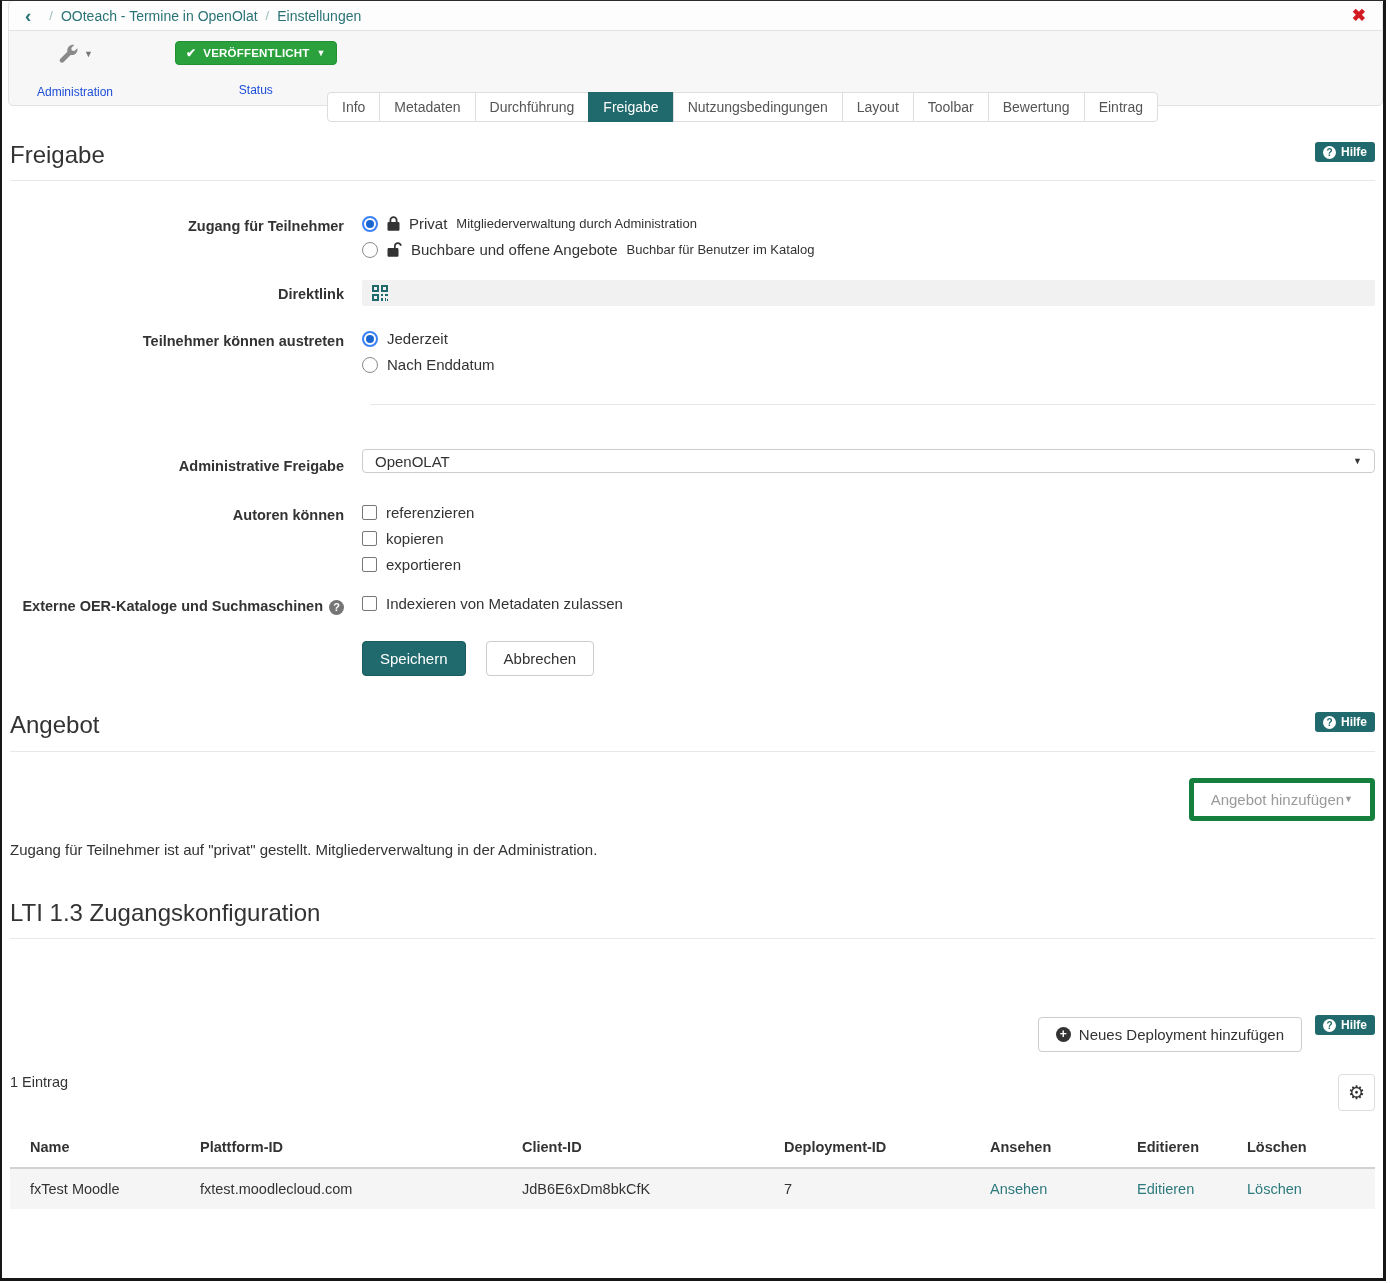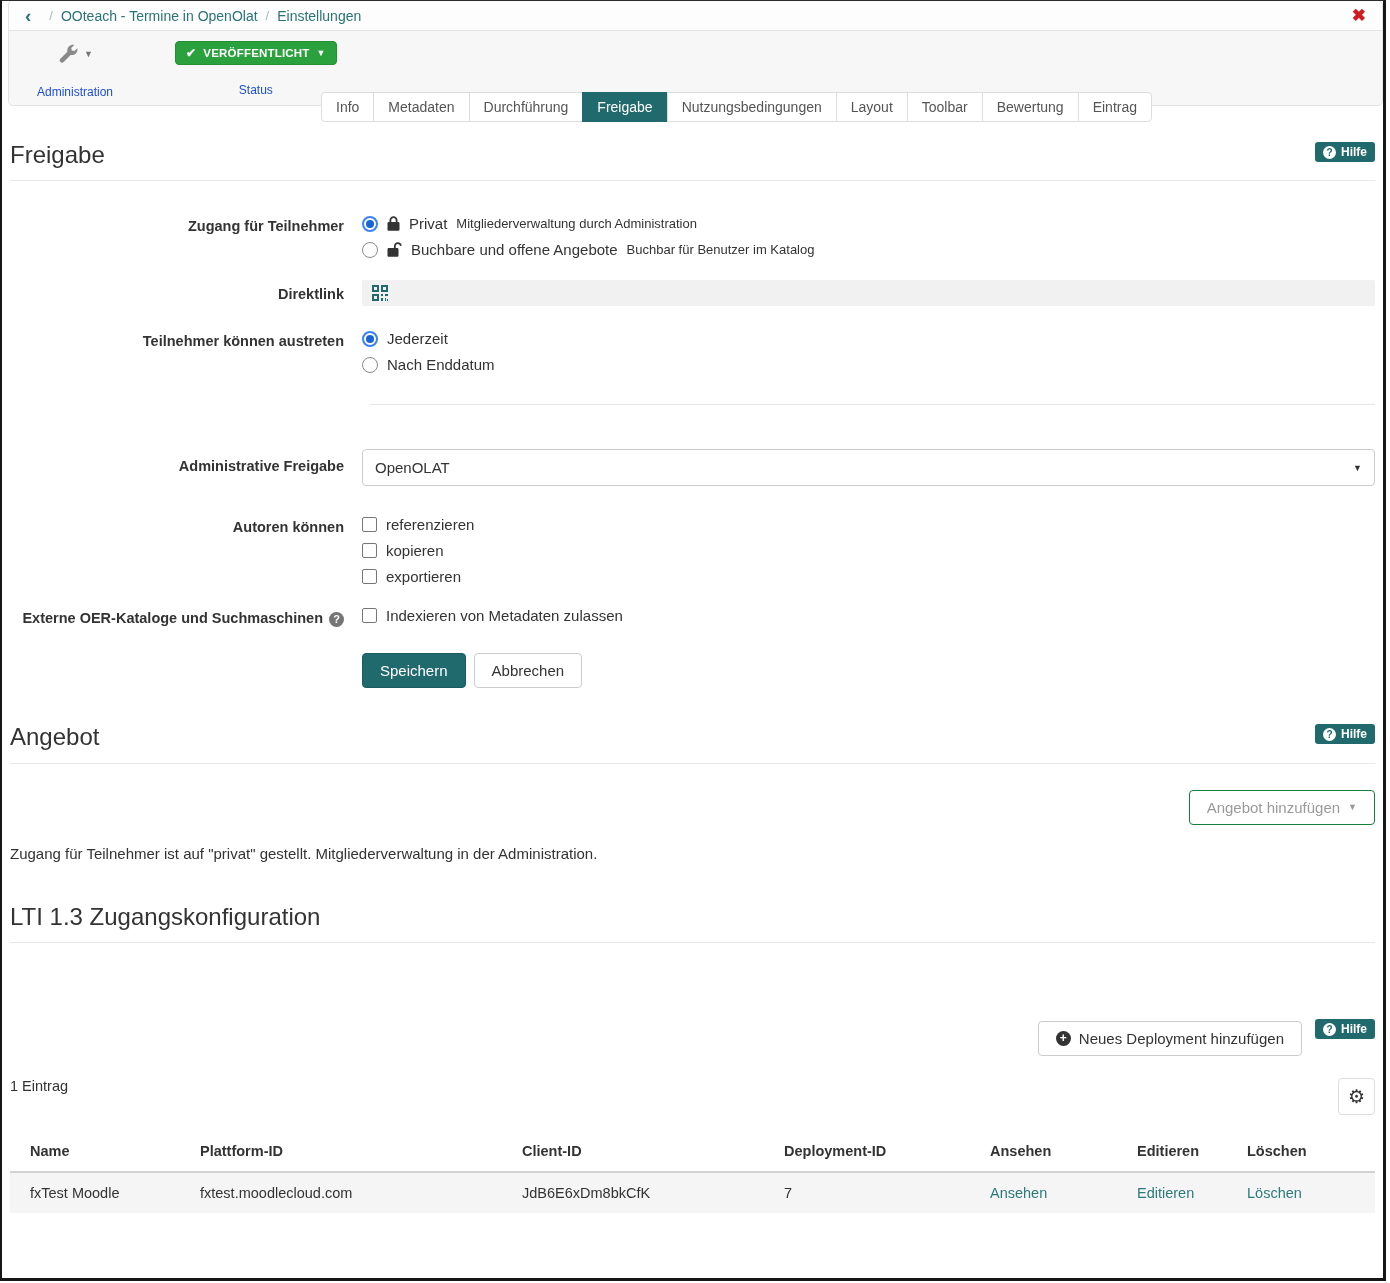--- a/index.html
+++ b/index.html
@@ -29,21 +29,21 @@
   .toollabel { font-size:12px; color:#1d4ed8; margin-top:18px; }
   .statusbadge { display:inline-flex; align-items:center; gap:7px; background:#2aa13c;
                  border:1px solid #239033; color:#fff; font-weight:bold; font-size:11.5px;
                  letter-spacing:.2px; border-radius:4px; padding:4px 10px; }
   .statusbadge .caret { color:#fff; }
   .statusbadge .chk { font-size:12px; }
 
   .tabs { position:absolute; left:310px; top:91px; display:flex; z-index:5; }
   .tab { background:#fff; border:1px solid #ddd; margin-left:-1px; padding:6px 14px;
          font-size:14px; color:#555; cursor:pointer; white-space:nowrap; }
-  .tab:first-child { border-radius:4px 0 0 4px; margin-left:2px; }
+  .tab:first-child { border-radius:4px 0 0 4px; margin-left:8px; }
   .tab:last-child  { border-radius:0 4px 4px 0; }
   .tab.active { background:#20696c; border-color:#20696c; color:#fff; }
 
   
   .content { padding:0 8px 0 10px; width:1383px; }
   .section-head { display:flex; justify-content:space-between; align-items:flex-start;
                   border-bottom:1px solid #e8e8e8; padding-bottom:12px; }
   .section-head h2 { font-size:24px; font-weight:500; color:#333; line-height:1.1; }
   .hilfe { display:inline-flex; align-items:center; gap:5px; background:#20696c; color:#fff;
            font-size:12px; font-weight:bold; padding:3px 8px; border-radius:3px; cursor:pointer; }
@@ -61,33 +61,33 @@
   .radio.sel { border:2px solid #3b82f6; }
   .radio.sel .dot { width:8px; height:8px; border-radius:50%; background:#1a66d0; }
   .cbx { width:15px; height:15px; border:1px solid #777; border-radius:2px; background:#fff; flex:none; }
   .sub { font-size:13px; color:#333; }
 
   .linkbox { display:flex; align-items:center; gap:12px; background:#f1f1f1; border-radius:2px;
              padding:5px 10px; font-family:"DejaVu Sans Mono", monospace; font-size:13.5px; color:#222; }
 
   .form-divider { border:none; border-top:1px solid #e6e6e6; margin:22px 0 44px 360px; }
 
-  .selectbox { display:flex; align-items:center; justify-content:space-between; height:37px;
+  .selectbox { display:flex; align-items:center; justify-content:space-between; height:24px;
                border:1px solid #ccc; border-radius:4px; background:#fff; padding:0 12px;
                font-size:15px; cursor:pointer; }
   .selectbox .caret { color:#333; }
 
   .qcircle { display:inline-block; width:15px; height:15px; border-radius:50%; background:#757575;
              color:#fff; font-size:11px; font-weight:bold; line-height:15px; text-align:center; margin-left:6px; }
 
-  .btnrow { display:flex; gap:8px; }
+  .btnrow { display:flex; gap:20px; }
   .btn { font-family:inherit; font-size:15px; border-radius:4px; padding:8px 17px; cursor:pointer; }
   .btn-primary { background:#20696c; border:1px solid #1a5c5f; color:#fff; }
   .btn-default { background:#fff; border:1px solid #ccc; color:#333; }
-  .btn-disabled { background:#fff; border:1px solid #15803d; color:#9a9a9a; display:inline-flex; align-items:center; gap:8px; }
+  .btn-disabled { background:#fff; border:5px solid #15803d; color:#9a9a9a; display:inline-flex; align-items:center; }
   .btn-disabled .caret { color:#9a9a9a; }
 
   .right-row { display:flex; justify-content:flex-end; }
   .notice { font-size:15px; color:#333; }
 
   .deploy-row { display:flex; justify-content:flex-end; align-items:flex-start; gap:13px; }
   .btn-add { display:inline-flex; align-items:center; gap:8px; font-size:15px; }
   .pluscircle { width:15px; height:15px; border-radius:50%; background:#333; color:#fff;
                 font-size:12px; font-weight:bold; line-height:15px; text-align:center; }
 

